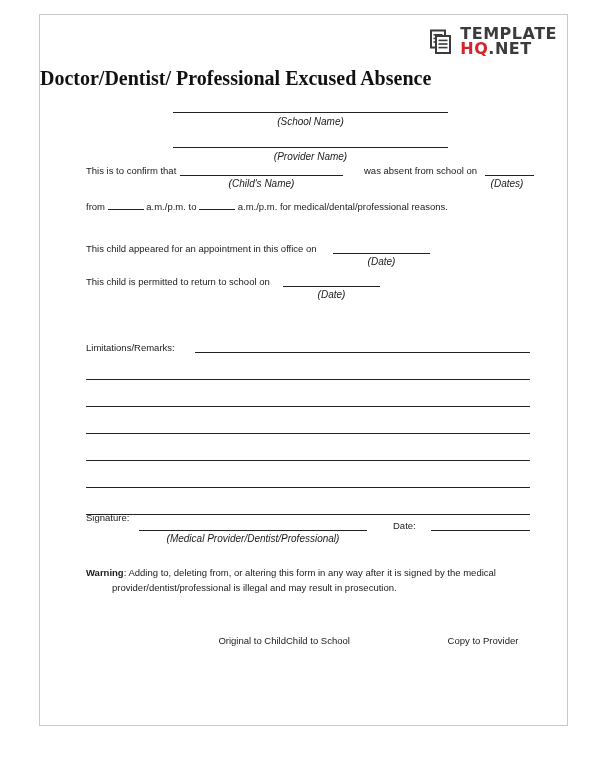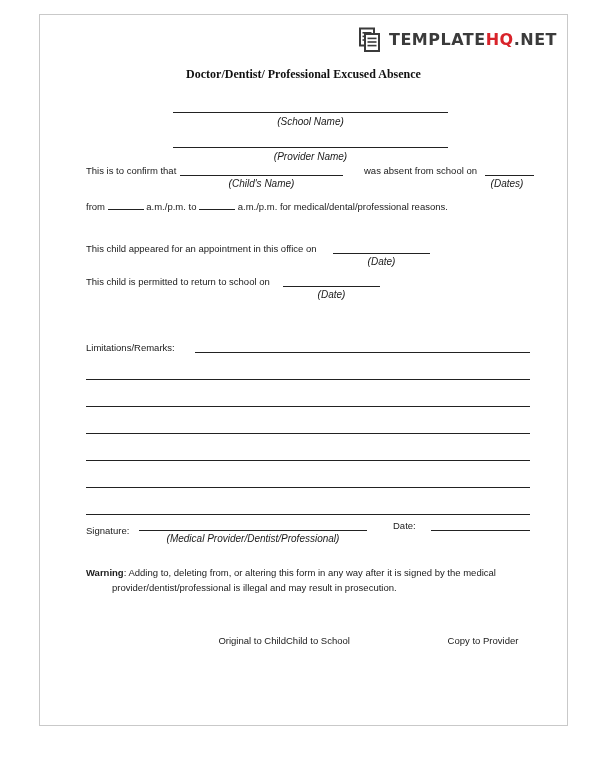--- a/index.html
+++ b/index.html
@@ -33,20 +33,21 @@
     position: absolute;
     right: 10px;
     top: 12px;
     display: flex;
     align-items: center;
     gap: 4px;
   }
   .logo-icon { width: 26px; height: 26px; display: block; }
   .logo-words {
     display: flex;
+    flex-direction: column;
     line-height: 0.92;
     font-family: "DejaVu Sans", sans-serif;
     font-weight: bold;
     letter-spacing: 0.5px;
   }
   .logo-line1 {
     font-size: 16px;
     color: #3b3b3b;
   }
   .logo-line2 {
@@ -54,24 +55,23 @@
     color: #3b3b3b;
   }
   .logo-hq { color: #d8232a; }
 
   
   .doc-title {
     position: absolute;
     left: 0;
     right: 0;
     top: 52px;
-    text-align: center;
     font-family: "Liberation Serif", serif;
     font-weight: bold;
-    font-size: 12px;
+    font-size: 20px;
     color: #111111;
   }
 
   
   .rule {
     position: absolute;
     border-bottom: 1px solid #222222;
     height: 0;
   }
   .caption {
@@ -120,21 +120,21 @@
   .return-text { left: 46px; top: 261px; }
   .return-rule { left: 243px; top: 271px; width: 97px; }
   .return-cap  { left: 243px; top: 274px; width: 97px; }
 
   
   .remarks-label { left: 46px; top: 327px; }
   .remark-rule   { left: 46px; width: 444px; }
   .remark-rule.first { left: 155px; width: 335px; }
 
   
-  .sig-label  { left: 46px; top: 510px; }
+  .sig-label  { left: 46px; top: 497px; }
   .sig-rule   { left: 99px; top: 515px; width: 228px; }
   .sig-cap    { left: 99px; top: 518px; width: 228px; }
   .date-label { left: 353px; top: 505px; }
   .date-rule  { left: 391px; top: 515px; width: 99px; }
 
   
   .warning {
     position: absolute;
     left: 46px;
     top: 551px;

